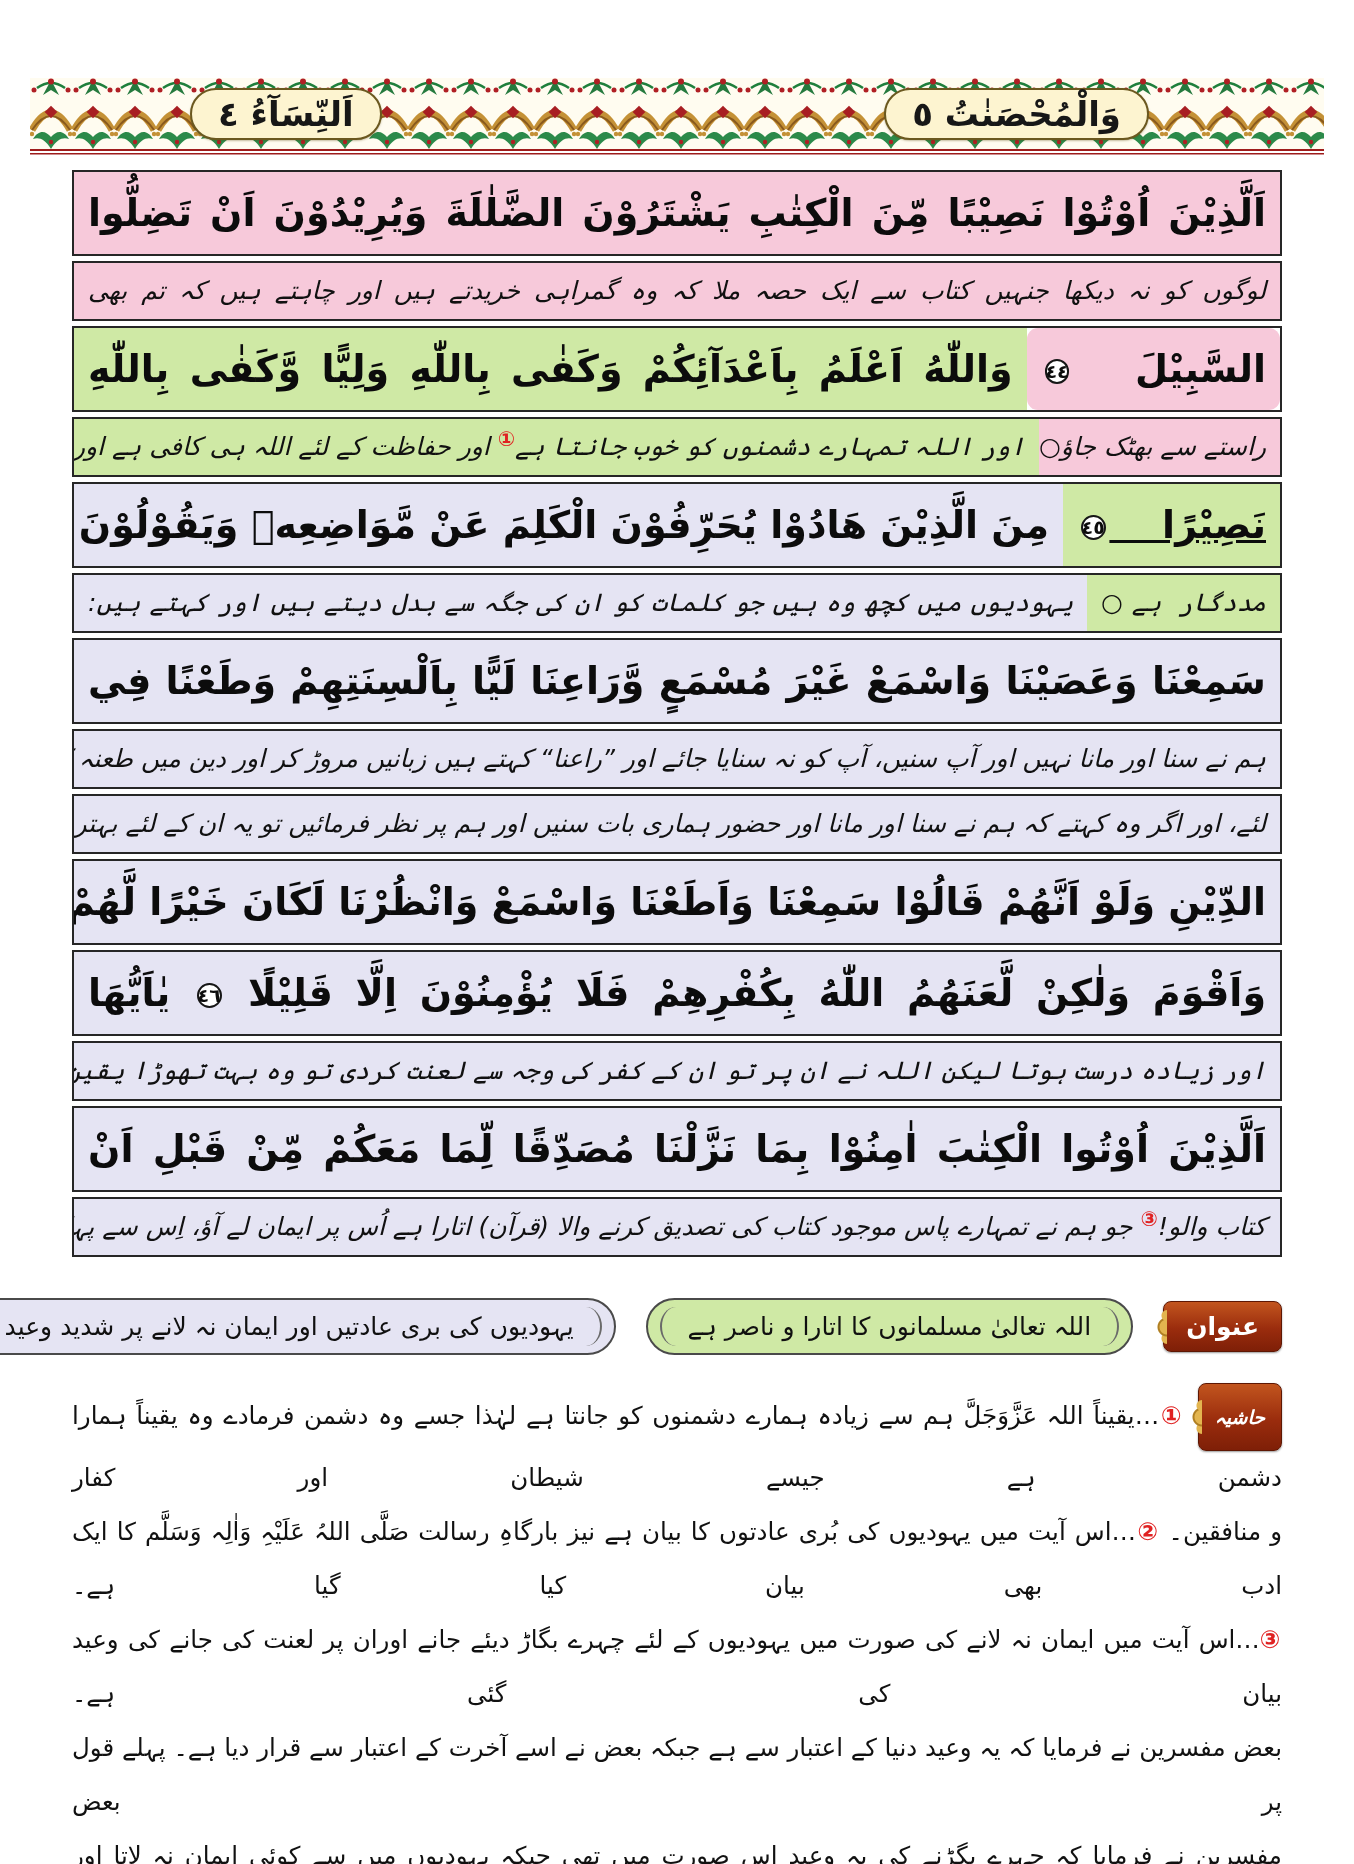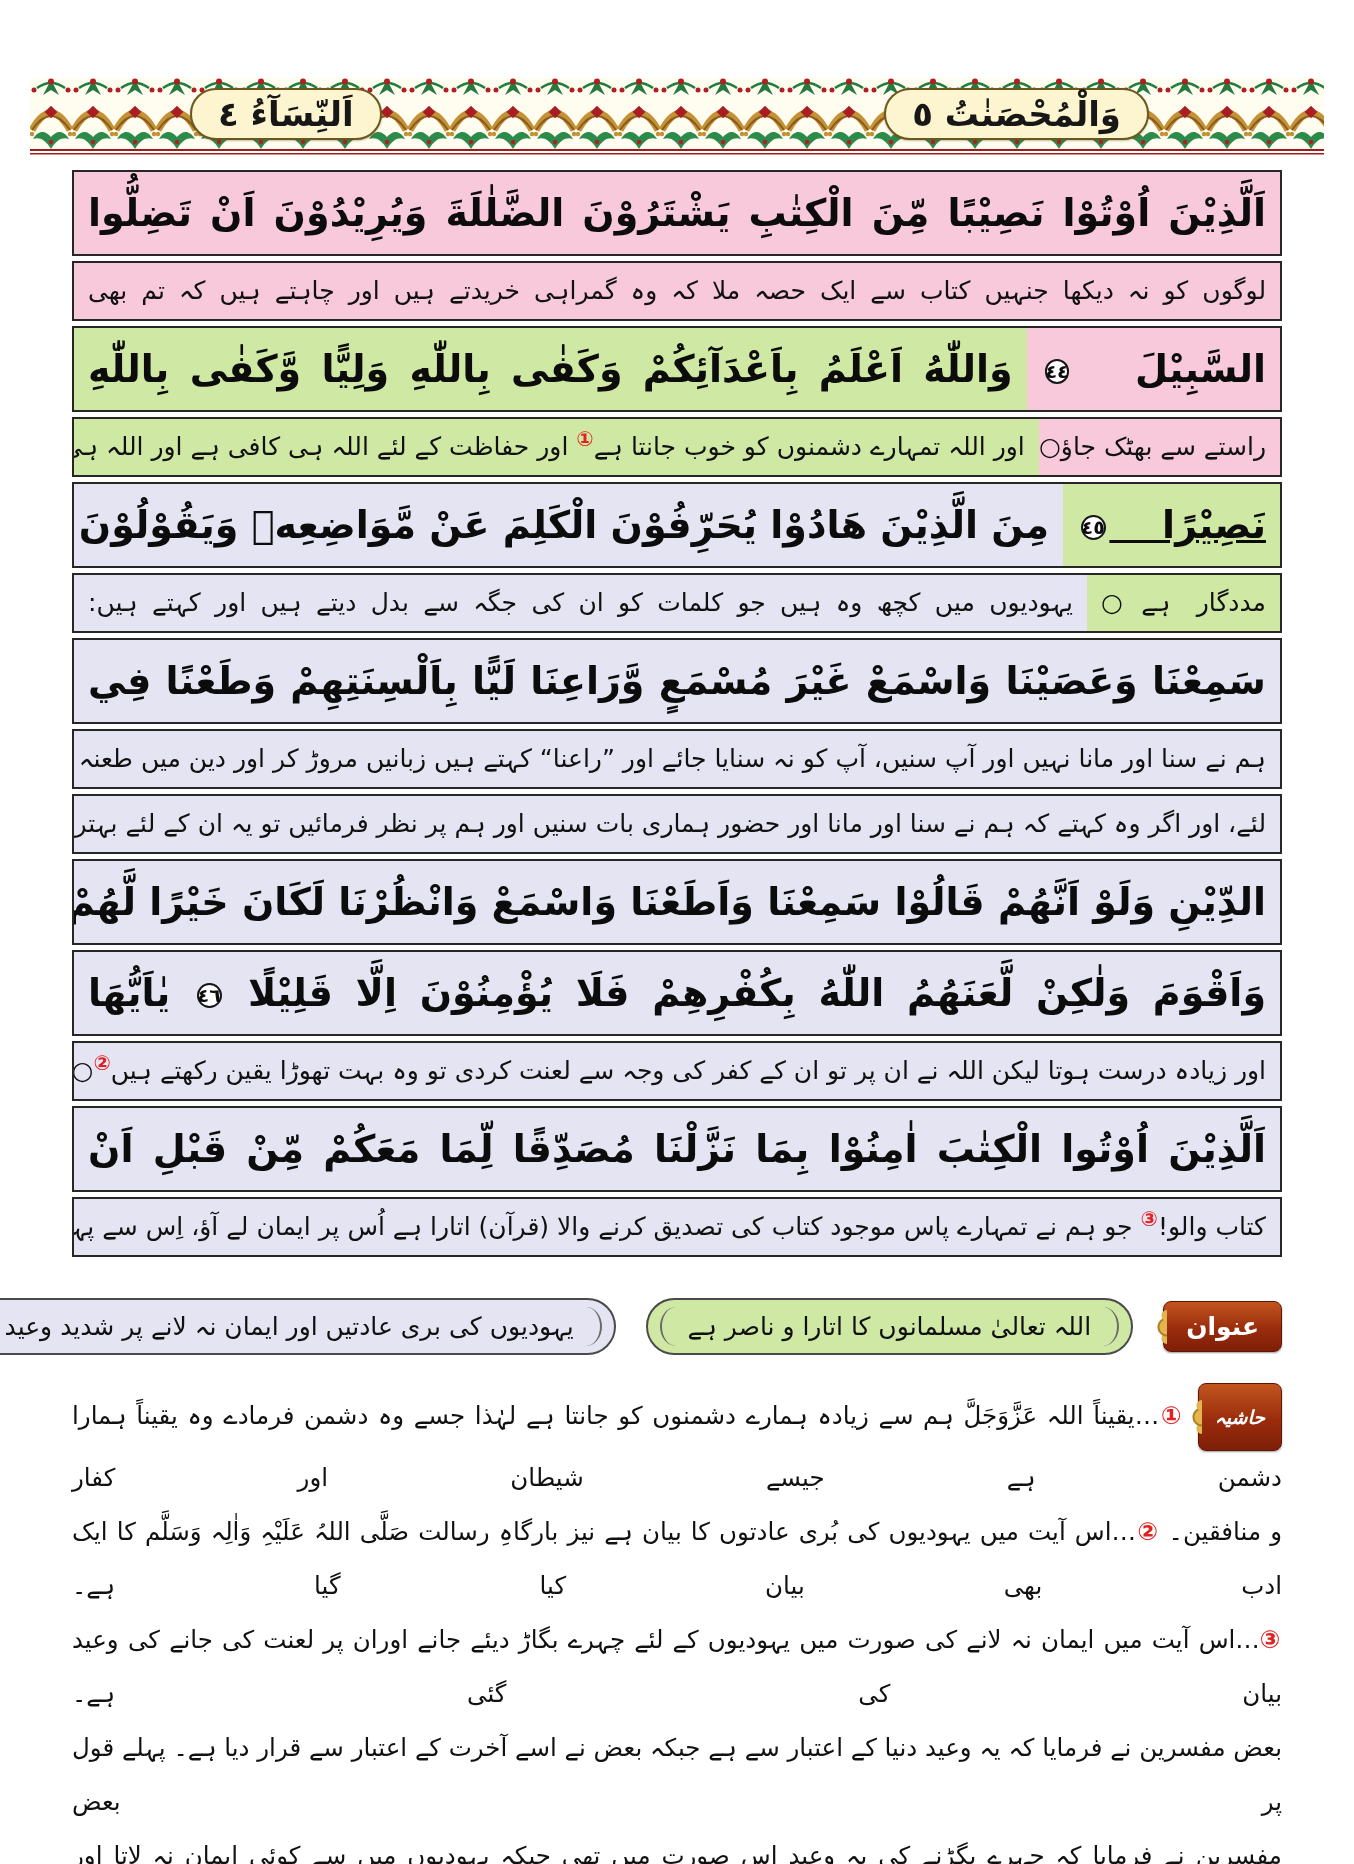--- a/index.html
+++ b/index.html
@@ -19,21 +19,21 @@
   
   .verses{margin:14px 72px 0;flex:none;}
   .vrow{display:flex;direction:rtl;border:2px solid #262626;margin-bottom:5px;
         box-sizing:border-box;overflow:hidden;background:#fff;}
   .vrow-arabic{height:86px;font-size:38px;font-weight:bold;color:#0c0c0c;}
   .vrow-urdu{height:60px;font-size:25px;color:#111;}
   .seg{box-sizing:border-box;height:100%;padding:0 14px;text-align:justify;direction:rtl;
        -moz-text-align-last:justify;text-align-last:justify;overflow:hidden;white-space:nowrap;
        display:block;}
   .vrow-arabic .seg{line-height:82px;}
-  .vrow-urdu .seg{line-height:56px;}
+  .vrow-urdu .seg{line-height:56px;font-style:italic;}
   .seg-pink{background:var(--pink,#f7c9da);}
   .seg-green{background:var(--green,#cfe9a5);}
   .seg-lavender{background:var(--lavender,#e5e4f3);}
   .ayah-badge{display:inline-flex;align-items:center;justify-content:center;
        width:1.1em;height:1.1em;border:2px solid #161616;border-radius:50%;
        font-size:.5em;font-weight:bold;vertical-align:middle;margin:0 .2em;background:#fff;
        line-height:1;letter-spacing:0;}
   .fn-ref{color:var(--note_red,#e02222);font-weight:bold;font-size:.82em;vertical-align:super;line-height:1;}
 
   
@@ -100,21 +100,21 @@
   </div>
 
   <div class="verses" id="verses">
       <div class="vrow vrow-arabic">
         <span class="seg seg-pink" style="flex: 0 0 100%;">اَلَّذِيْنَ اُوْتُوْا نَصِيْبًا مِّنَ الْكِتٰبِ يَشْتَرُوْنَ الضَّلٰلَةَ وَيُرِيْدُوْنَ اَنْ تَضِلُّوا</span>
       </div>
       <div class="vrow vrow-urdu">
         <span class="seg seg-pink" style="flex: 0 0 100%;">لوگوں کو نہ دیکھا جنہیں کتاب سے ایک حصہ ملا کہ وہ گمراہی خریدتے ہیں اور چاہتے ہیں کہ تم بھی</span>
       </div>
       <div class="vrow vrow-arabic">
-        <span class="seg seg-pink" style="flex: 0 0 21%;">السَّبِيْلَ <span class="ayah-badge">٤٤</span></span>
+        <span class="seg seg-pink" style="flex: 0 0 21%; border-radius: 11px;">السَّبِيْلَ <span class="ayah-badge">٤٤</span></span>
         <span class="seg seg-green" style="flex: 0 0 79%;">وَاللّٰهُ اَعْلَمُ بِاَعْدَآئِكُمْ وَكَفٰى بِاللّٰهِ وَلِيًّا وَّكَفٰى بِاللّٰهِ</span>
       </div>
       <div class="vrow vrow-urdu">
         <span class="seg seg-pink" style="flex: 0 0 20%;">راستے سے بھٹک جاؤ○</span>
         <span class="seg seg-green" style="flex: 0 0 80%;">اور اللہ تمہارے دشمنوں کو خوب جانتا ہے<span class="fn-ref">①</span> اور حفاظت کے لئے اللہ ہی کافی ہے اور اللہ ہی کافی</span>
       </div>
       <div class="vrow vrow-arabic">
         <span class="seg seg-green" style="flex: 0 0 18%; text-decoration: underline;">نَصِيْرًا <span class="ayah-badge">٤٥</span></span>
         <span class="seg seg-lavender" style="flex: 0 0 82%;">مِنَ الَّذِيْنَ هَادُوْا يُحَرِّفُوْنَ الْكَلِمَ عَنْ مَّوَاضِعِهٖ وَيَقُوْلُوْنَ</span>
       </div>

